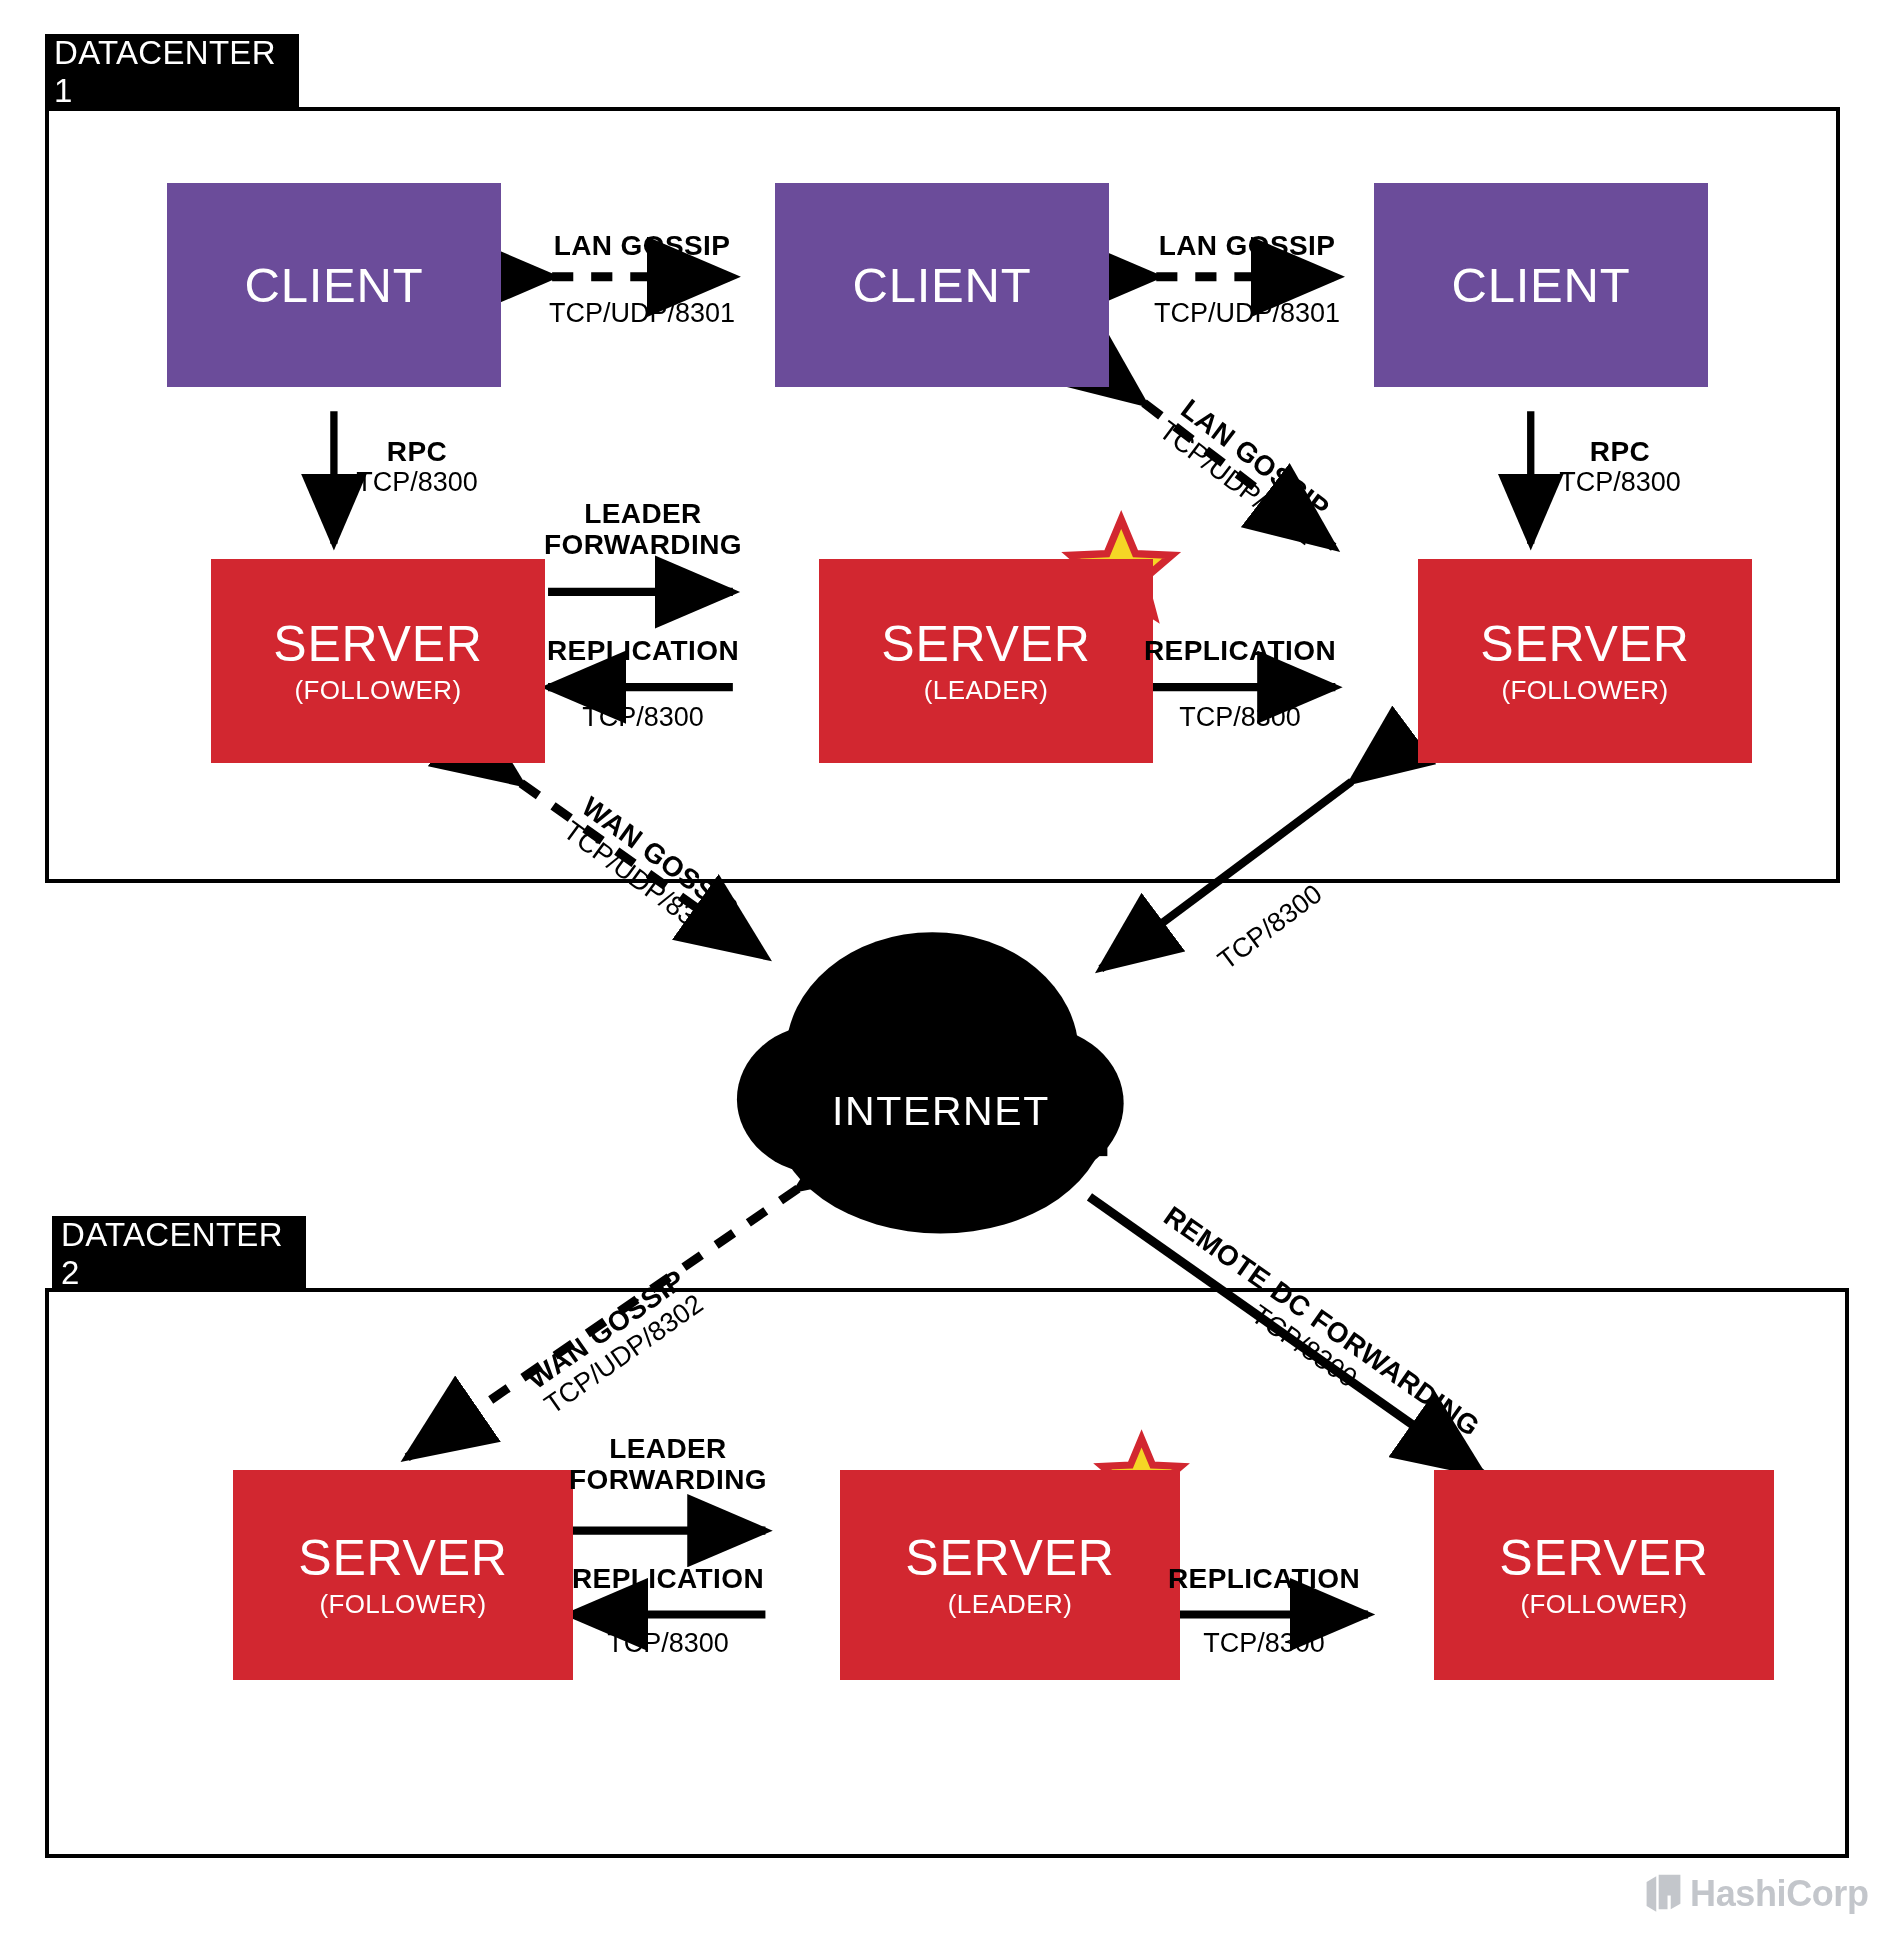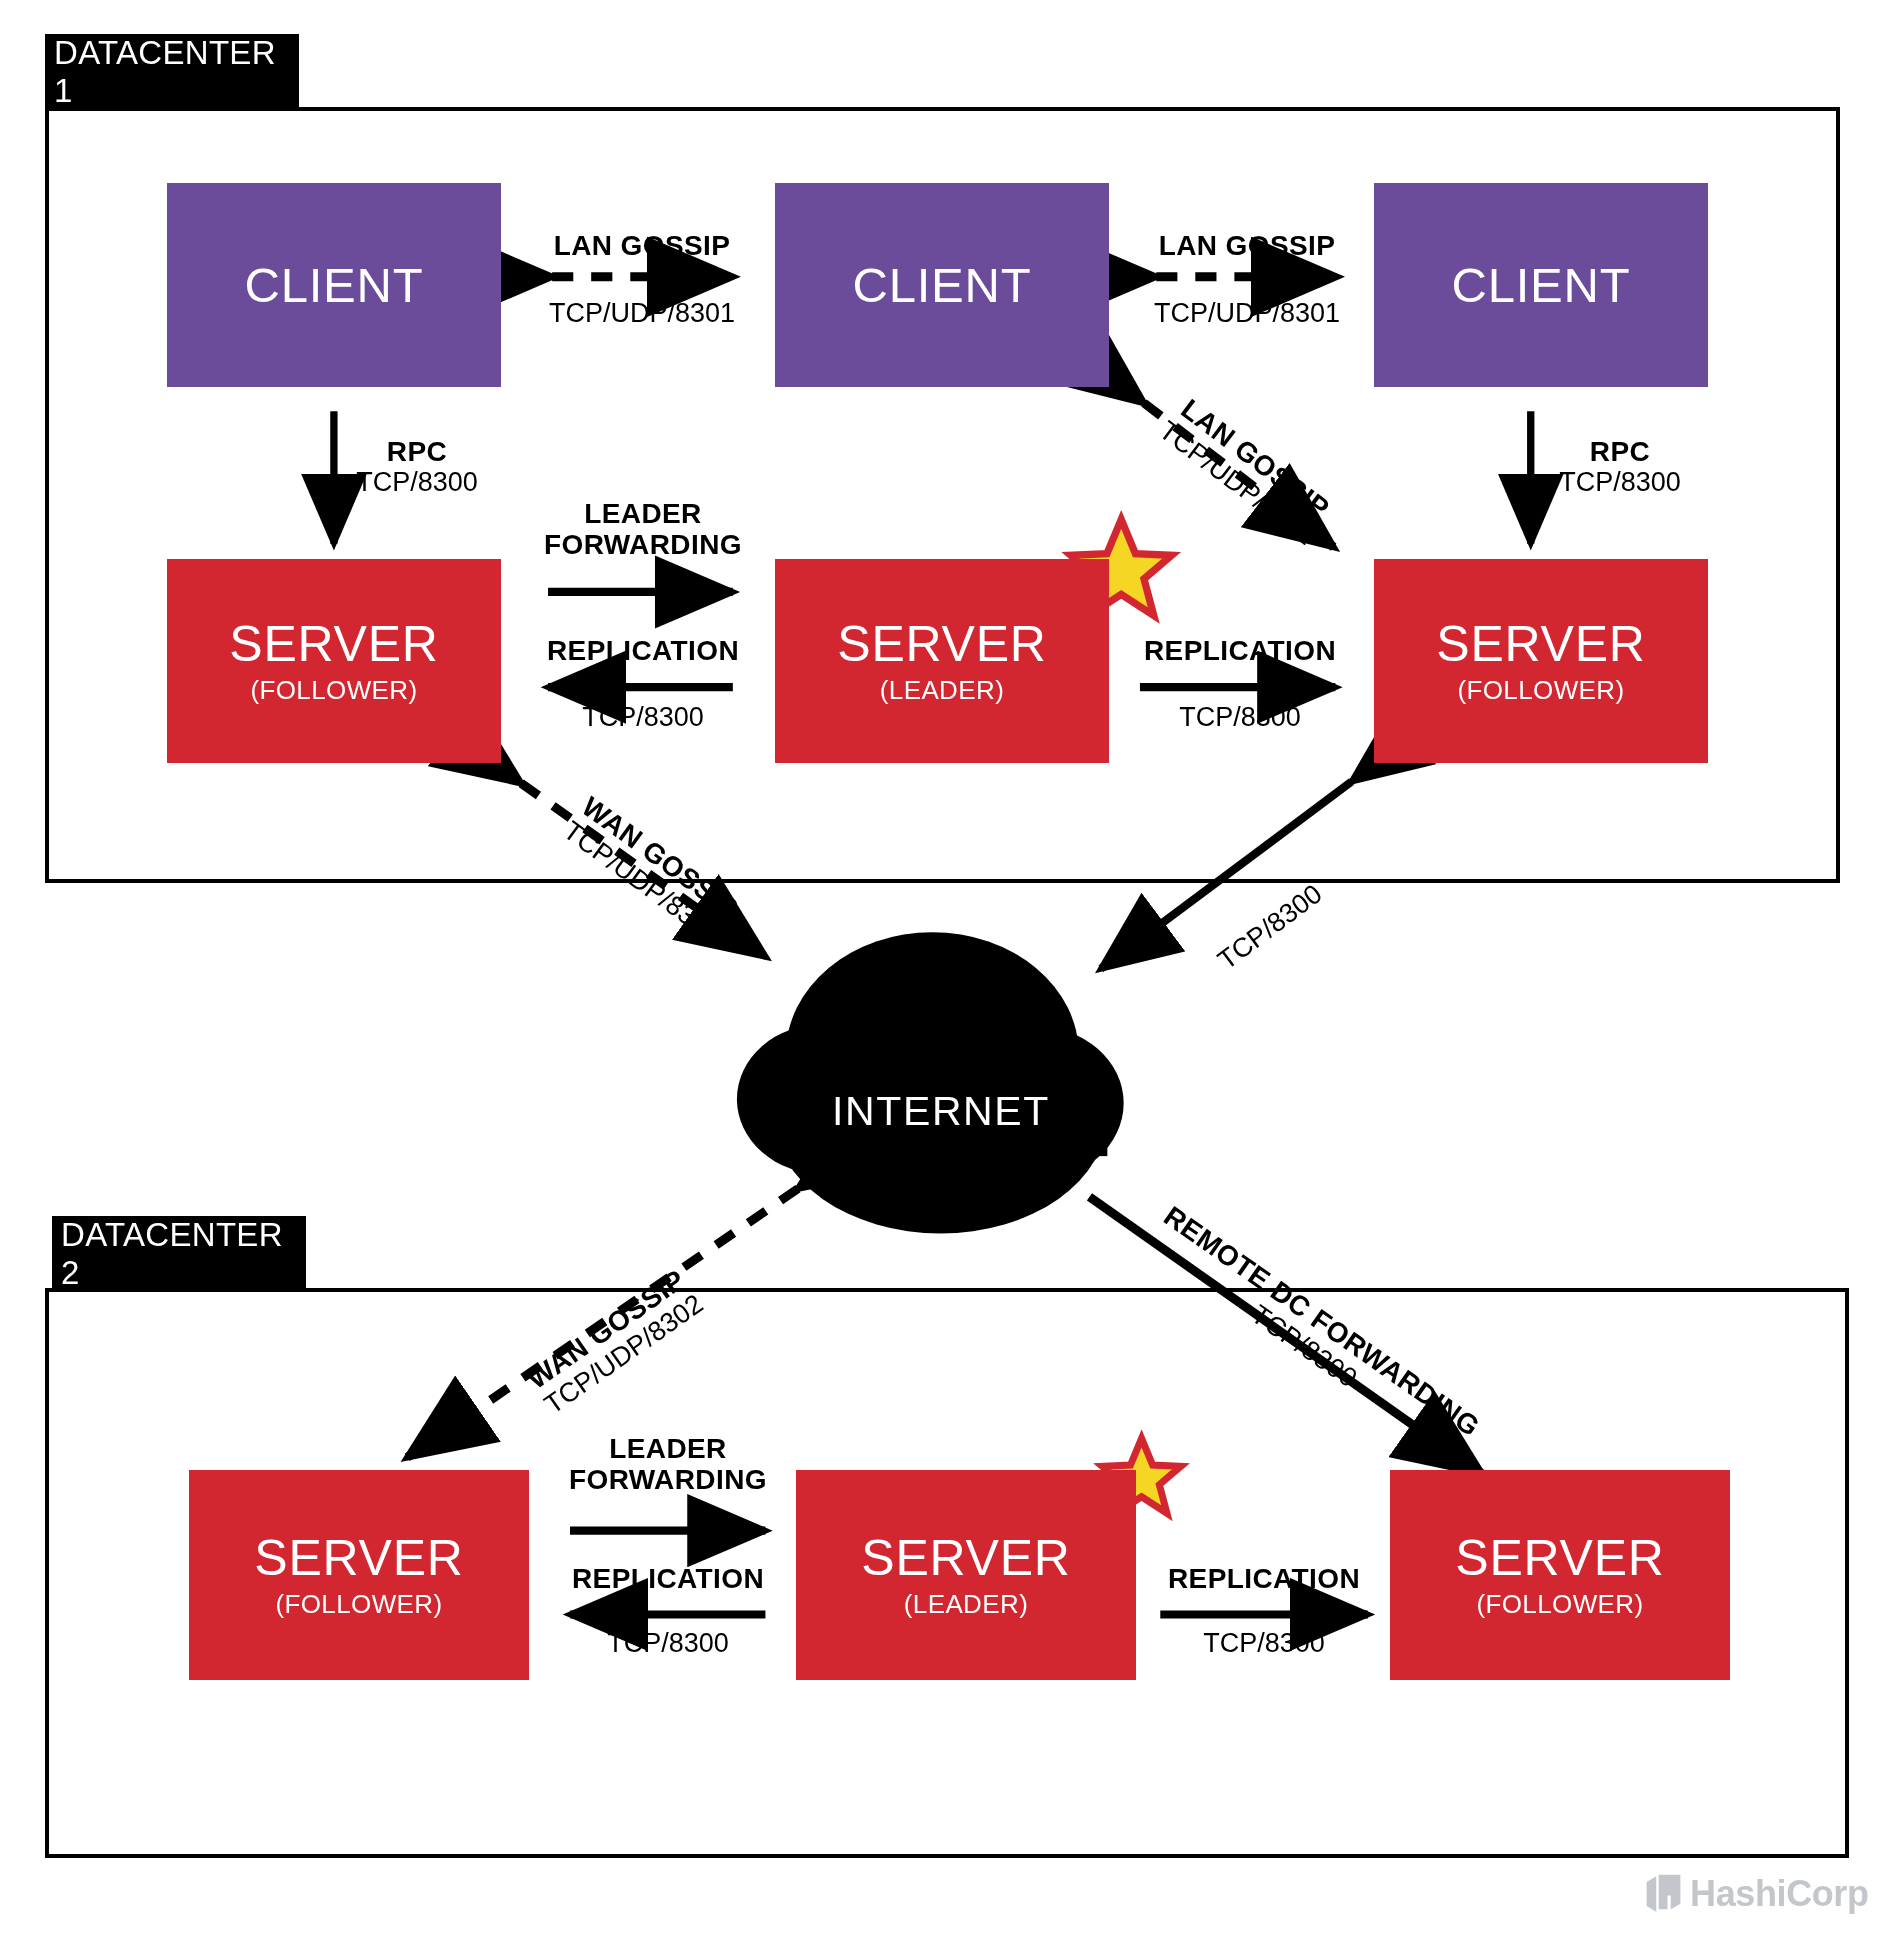--- a/index.html
+++ b/index.html
@@ -50,21 +50,21 @@
     line-height:1.0;
   }
   .node .role{
     font-size:26px;
     font-weight:400;
     letter-spacing:0.4px;
     margin-top:8.1px;
     line-height:1.0;
   }
   .node.client{background:#6b4c9a;}
-  .node.server{background:#d22730;}
+  .node.server{background:#d22730;margin-left:44px;}
   .node.client .title{font-size:49px;}
 
   
   .lbl{
     position:absolute;
     color:#000000;
     text-align:center;
     line-height:1.12;
     white-space:nowrap;
   }

